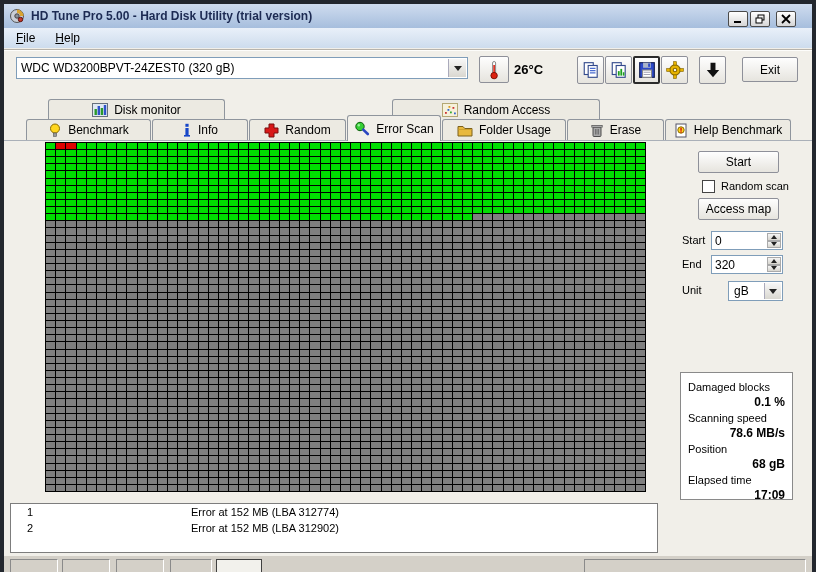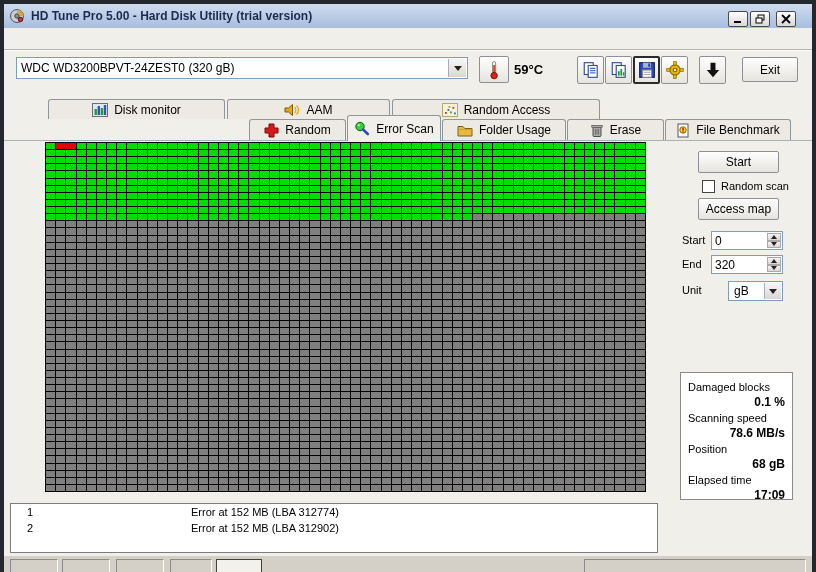--- a/index.html
+++ b/index.html
@@ -127,37 +127,41 @@
         <rect x="1" y="4" width="6" height="5" fill="#fff" stroke="#000"></rect>
       </svg>
     </div>
     <div class="winbtn" id="btn-close">
       <svg width="10" height="10" viewBox="0 0 10 10">
         <path d="M1,1 L9,9 M9,1 L1,9" stroke="#000" stroke-width="1.8"></path>
       </svg>
     </div>
   </div>
 
+  <div id="menubar">
+    <span class="menu-item">File</span>
+    <span class="menu-item">Help</span>
+  </div>
   <div id="toolbar-groove"></div>
 
   <div id="drive-combo">
     <span class="txt">WDC WD3200BPVT-24ZEST0 (320 gB)</span>
     <div id="combo-arrow">
         <span class="tri-down"></span>
       </div>
   </div>
 
   <div id="thermo-btn" class="btn3d">
     <svg width="14" height="20" viewBox="0 0 14 20">
       <rect x="5.6" y="1.5" width="3" height="12" rx="1.5" fill="#fff" stroke="#888"></rect>
       <rect x="6.3" y="5" width="1.6" height="9" fill="#d21"></rect>
       <circle cx="7.1" cy="15.6" r="3.2" fill="#d21" stroke="#801208"></circle>
     </svg>
   </div>
-  <span id="temp-text">59°C</span>
+  <span id="temp-text">26°C</span>
 
   <div class="toolbtn btn3d" id="tb-copy">
     <svg width="18" height="18" viewBox="0 0 16 16">
       <rect x="2" y="1.5" width="8" height="10.5" fill="#fff" stroke="#334a8c"></rect>
       <rect x="5.5" y="4" width="8" height="10.5" fill="#fff" stroke="#334a8c"></rect>
       <path d="M7,6.5 h5 M7,8.5 h5 M7,10.5 h5" stroke="#4a6cd0" stroke-width="1"></path>
     </svg>
   </div>
   <div class="toolbtn btn3d" id="tb-copy2">
     <svg width="18" height="18" viewBox="0 0 16 16">
@@ -199,40 +203,48 @@
   <div class="tab tab-r1" style="left:48px;width:177px;">
     <svg width="16" height="14" viewBox="0 0 16 14">
       <rect x="0.5" y="0.5" width="15" height="13" fill="#dfe8f2" stroke="#66707c"></rect>
       <rect x="2.5" y="6" width="2.4" height="6" fill="#2a9a2a"></rect>
         <rect x="5.6" y="3" width="2.4" height="9" fill="#2f53c8"></rect>
       <rect x="8.7" y="5" width="2.4" height="7" fill="#2a9a2a"></rect>
         <rect x="11.8" y="2" width="2.4" height="10" fill="#2f53c8"></rect>
     </svg>
     <span>Disk monitor</span>
   </div>
-  <div class="tab tab-r1" style="left:227px;width:163px;">
-    <svg width="16" height="14" viewBox="0 0 16 14">
-      <path d="M1,5 L4.5,5 L8.5,1.5 L8.5,12.5 L4.5,9 L1,9 Z" fill="#e8a90f" stroke="#7a5a08"></path>
-      <path d="M10.5,4 A4,4 0 0 1 10.5,10 M12.5,2.5 A6,6 0 0 1 12.5,11.5" fill="none" stroke="#e8a90f" stroke-width="1.3"></path>
-    </svg>
-    <span>AAM</span>
-  </div>
   <div class="tab tab-r1" style="left:392px;width:208px;">
     <svg width="16" height="14" viewBox="0 0 16 14">
       <rect x="0.5" y="0.5" width="15" height="13" fill="#f6f1da" stroke="#b4a874"></rect>
       <rect x="3" y="9" width="1.8" height="1.8" fill="#cc3333"></rect>
         <rect x="5.5" y="6" width="1.8" height="1.8" fill="#3366cc"></rect>
       <rect x="8" y="8.5" width="1.8" height="1.8" fill="#33aa33"></rect>
         <rect x="10.5" y="4" width="1.8" height="1.8" fill="#cc3333"></rect>
       <rect x="6.5" y="3" width="1.8" height="1.8" fill="#d89a20"></rect>
         <rect x="12" y="9.5" width="1.8" height="1.8" fill="#3366cc"></rect>
     </svg>
     <span>Random Access</span>
   </div>
 
+  <div class="tab tab-r2" style="left:26px;width:125px;">
+    <svg width="14" height="15" viewBox="0 0 14 15">
+      <circle cx="7" cy="5.5" r="4.5" fill="#ffd61e" stroke="#8a6a00"></circle>
+      <rect x="5.4" y="10" width="3.2" height="3.4" fill="#9a9a9a" stroke="#555" stroke-width="0.6"></rect>
+    </svg>
+    <span>Benchmark</span>
+  </div>
+  <div class="tab tab-r2" style="left:152px;width:96px;">
+    <svg width="10" height="15" viewBox="0 0 10 15">
+      <rect x="3.4" y="0.8" width="3.2" height="3" fill="#1747c8"></rect>
+      <rect x="3.4" y="5" width="3.2" height="8" fill="#1747c8"></rect>
+      <rect x="2" y="12" width="6" height="1.6" fill="#1747c8"></rect>
+    </svg>
+    <span>Info</span>
+  </div>
   <div class="tab tab-r2" style="left:249px;width:97px;">
     <svg width="15" height="15" viewBox="0 0 15 15">
       <path d="M5,1 h5 v4 h4 v5 h-4 v4 h-5 v-4 h-4 v-5 h4 Z" fill="#d81818" stroke="#7a0c0c"></path>
     </svg>
     <span>Random</span>
   </div>
   <div class="tab tab-r2 active" style="left:347px;width:94px;">
     <svg width="16" height="15" viewBox="0 0 16 15">
       <circle cx="6" cy="5.5" r="4.2" fill="#35cf35" stroke="#0d5c0d"></circle>
       <circle cx="4.8" cy="4.2" r="1.2" fill="#9df09d"></circle>
@@ -255,21 +267,21 @@
     </svg>
     <span>Erase</span>
   </div>
   <div class="tab tab-r2" style="left:665px;width:126px;">
     <svg width="14" height="15" viewBox="0 0 14 15">
       <rect x="2" y="1" width="10" height="13" fill="#fff" stroke="#556"></rect>
       <circle cx="7" cy="7" r="3.2" fill="#ffd61e" stroke="#8a6a00"></circle>
       <rect x="6.3" y="4.8" width="1.5" height="3" fill="#d81818"></rect>
       <rect x="6.3" y="8.4" width="1.5" height="1.3" fill="#d81818"></rect>
     </svg>
-    <span>File Benchmark</span>
+    <span>Help Benchmark</span>
   </div>
   <div id="page-line"></div>
 
   <div id="scan-grid" style="grid-template-columns: repeat(59, 1fr); grid-template-rows: repeat(49, 1fr); background: rgb(0, 0, 0);">
       <div style="background: rgb(0, 223, 0);"></div>
       <div style="background: rgb(224, 0, 0);"></div>
       <div style="background: rgb(224, 0, 0);"></div>
       <div style="background: rgb(0, 223, 0);"></div>
       <div style="background: rgb(0, 223, 0);"></div>
       <div style="background: rgb(0, 223, 0);"></div>

